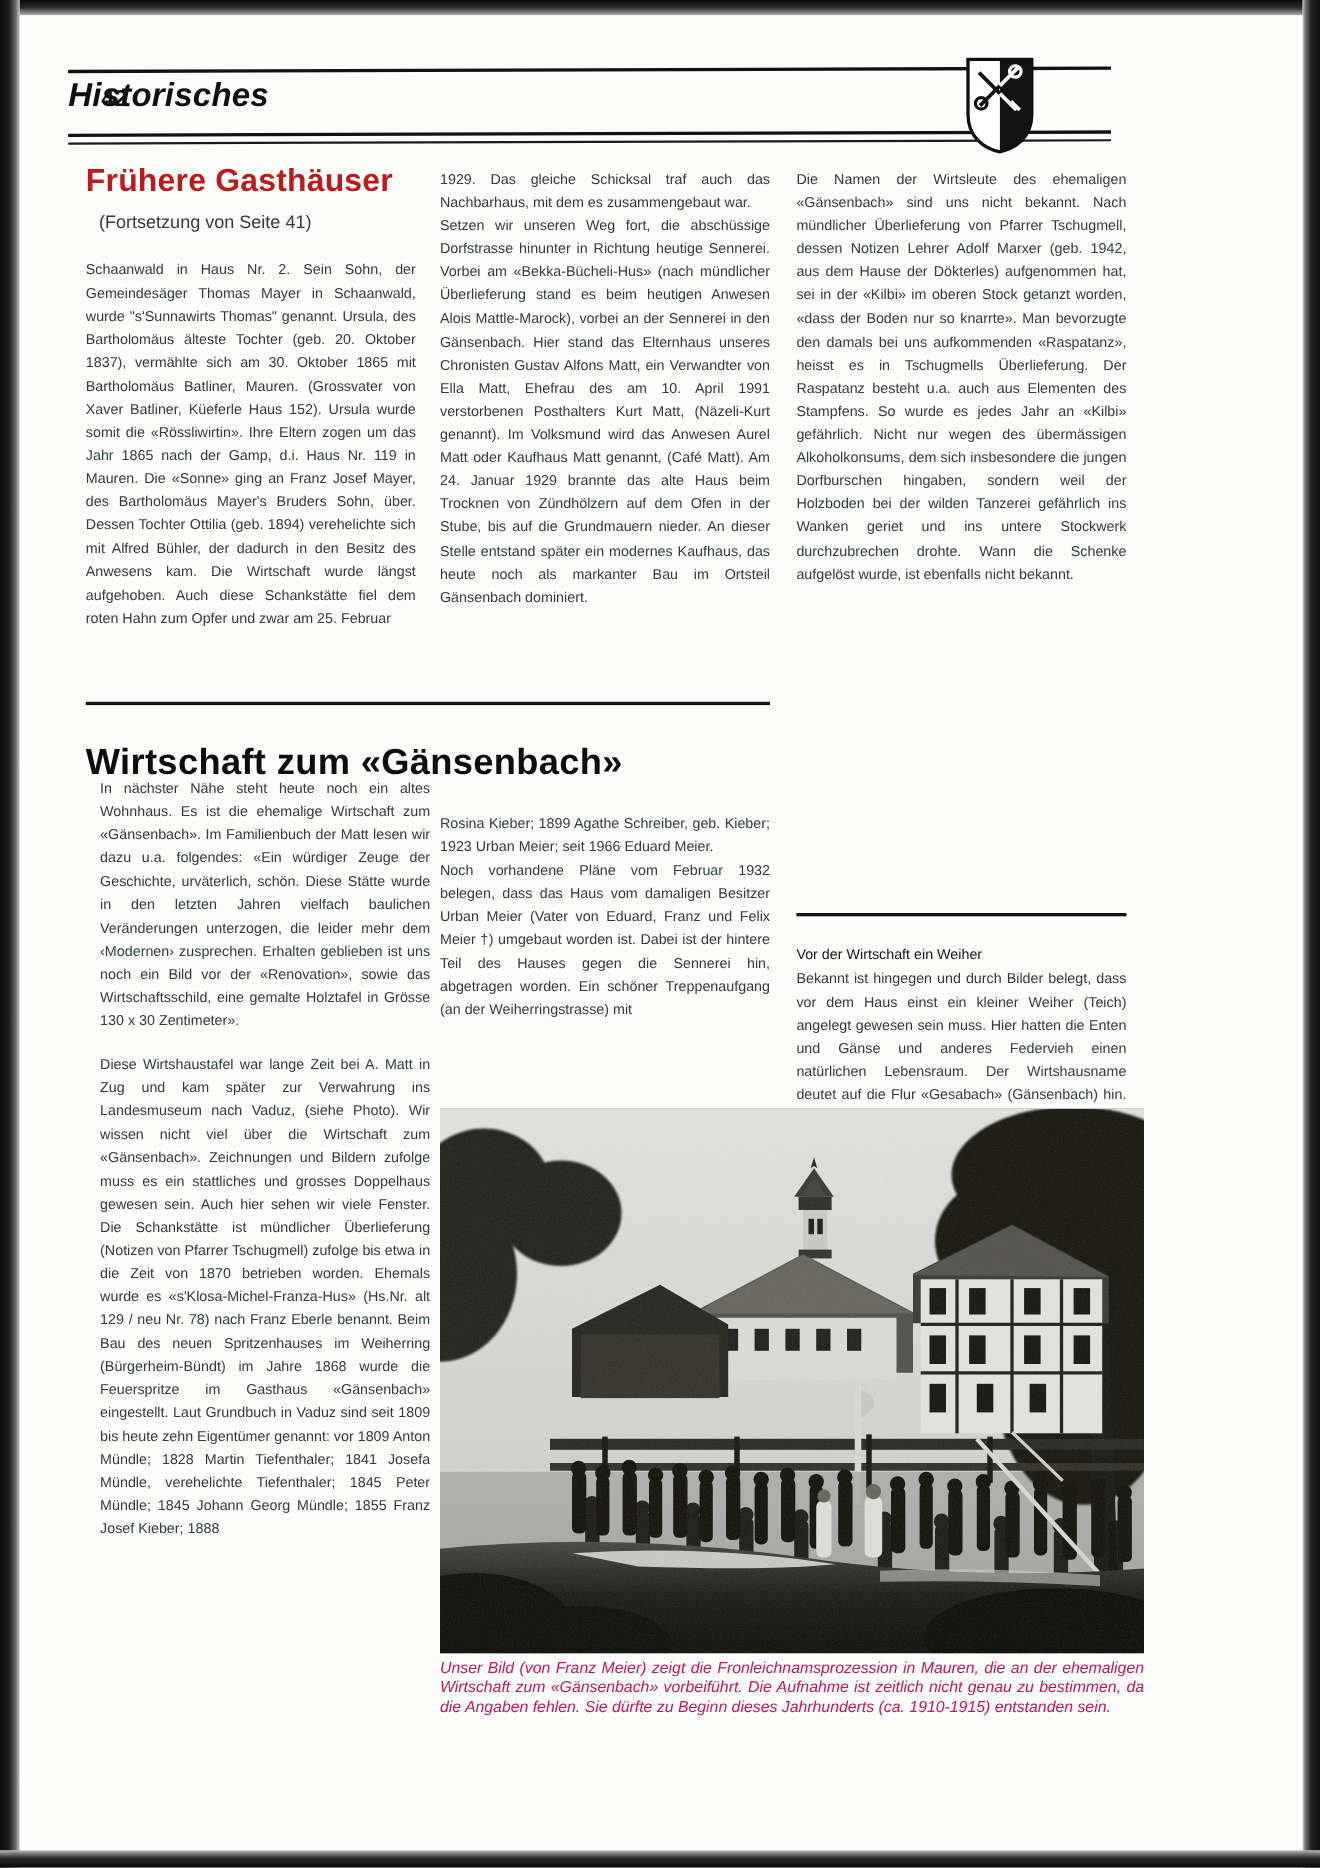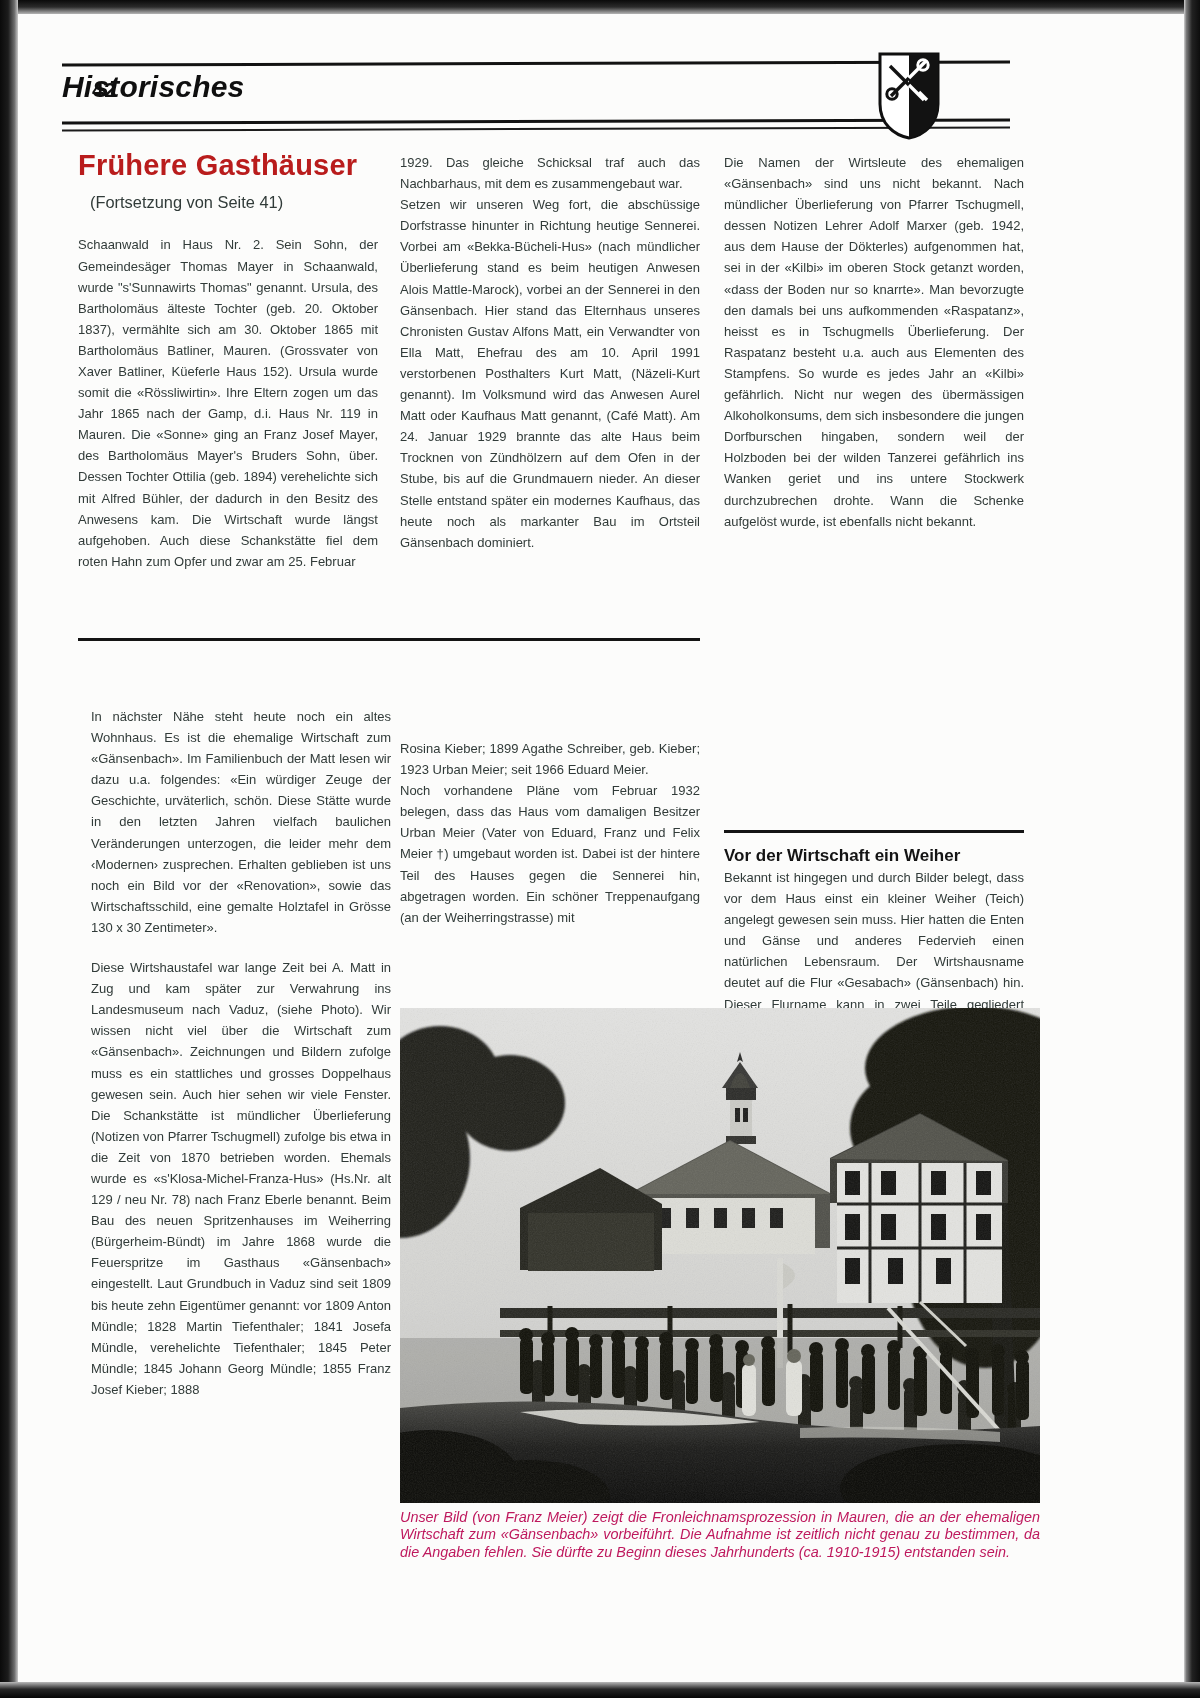--- a/index.html
+++ b/index.html
@@ -112,24 +112,24 @@
   }
   .h-big {
     font-size: 33px;
     font-weight: bold;
     color: #0d0d0d;
     letter-spacing: 0.3px;
     line-height: 1.05;
     margin: 0;
   }
   .h-sub {
-    font-size: 17px;
-    font-weight: bold;
+    font-size: 13px;
+    font-weight: normal;
     color: #141414;
-    margin: 0 0 1px 0;
+    margin: 12px 0 1px 0;
     line-height: 20px;
   }
 
   
   .div-rule {
     position: absolute;
     background: #141414;
   }
 
   
@@ -216,20 +216,23 @@
 
   <div class="col colwidth" style="left:724px; top:152px;">
     <div class="body-text">
       <p>Die Namen der Wirtsleute des ehemaligen «Gänsenbach» sind uns nicht bekannt. Nach mündlicher Überlieferung von Pfarrer Tschugmell, dessen Notizen Lehrer Adolf Marxer (geb. 1942, aus dem Hause der Dökterles) aufgenommen hat, sei in der «Kilbi» im oberen Stock getanzt worden, «dass der Boden nur so knarrte». Man bevorzugte den damals bei uns aufkommenden «Raspatanz», heisst es in Tschugmells Überlieferung. Der Raspatanz besteht u.a. auch aus Elementen des Stampfens. So wurde es jedes Jahr an «Kilbi» gefährlich. Nicht nur wegen des übermässigen Alkoholkonsums, dem sich insbesondere die jungen Dorfburschen hingaben, sondern weil der Holzboden bei der wilden Tanzerei gefährlich ins Wanken geriet und ins untere Stockwerk durchzubrechen drohte. Wann die Schenke aufgelöst wurde, ist ebenfalls nicht bekannt.</p>
     </div>
   </div>
 
   <div class="div-rule" style="left:78px; top:638px; width:622px; height:3px;"></div>
   <div class="div-rule" style="left:724px; top:830px; width:300px; height:3px;"></div>
 
+  <div class="col" style="left:78px; top:676px; width:622px;">
+    <h2 class="h-big">Wirtschaft zum «Gänsenbach»</h2>
+  </div>
 
   <div class="col colwidth" style="left:78px; top:706px;margin-left:13px;">
     <div class="body-text">
       <p>In nächster Nähe steht heute noch ein altes Wohnhaus. Es ist die ehemalige Wirtschaft zum «Gänsenbach». Im Familienbuch der Matt lesen wir dazu u.a. folgendes: «Ein würdiger Zeuge der Geschichte, urväterlich, schön. Diese Stätte wurde in den letzten Jahren vielfach baulichen Veränderungen unterzogen, die leider mehr dem ‹Modernen› zusprechen. Erhalten geblieben ist uns noch ein Bild vor der «Renovation», sowie das Wirtschaftsschild, eine gemalte Holztafel in Grösse 130 x 30 Zentimeter».</p>
       <p>Diese Wirtshaustafel war lange Zeit bei A. Matt in Zug und kam später zur Verwahrung ins Landesmuseum nach Vaduz, (siehe Photo). Wir wissen nicht viel über die Wirtschaft zum «Gänsenbach». Zeichnungen und Bildern zufolge muss es ein stattliches und grosses Doppelhaus gewesen sein. Auch hier sehen wir viele Fenster. Die Schankstätte ist mündlicher Überlieferung (Notizen von Pfarrer Tschugmell) zufolge bis etwa in die Zeit von 1870 betrieben worden. Ehemals wurde es «s'Klosa-Michel-Franza-Hus» (Hs.Nr. alt 129 / neu Nr. 78) nach Franz Eberle benannt. Beim Bau des neuen Spritzenhauses im Weiherring (Bürgerheim-Bündt) im Jahre 1868 wurde die Feuerspritze im Gasthaus «Gänsenbach» eingestellt. Laut Grundbuch in Vaduz sind seit 1809 bis heute zehn Eigentümer genannt: vor 1809 Anton Mündle; 1828 Martin Tiefenthaler; 1841 Josefa Mündle, verehelichte Tiefenthaler; 1845 Peter Mündle; 1845 Johann Georg Mündle; 1855 Franz Josef Kieber; 1888</p>
     </div>
   </div>
 
   <div class="col colwidth" style="left:400px; top:738px;">
     <div class="body-text">

